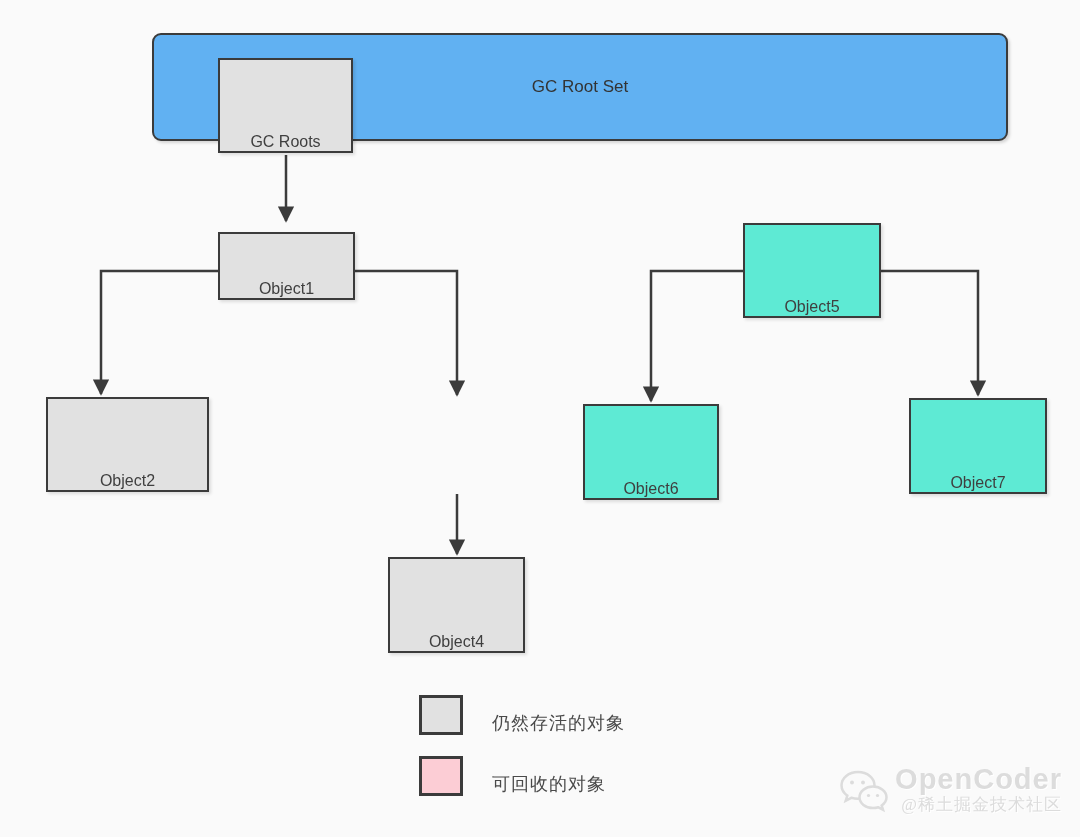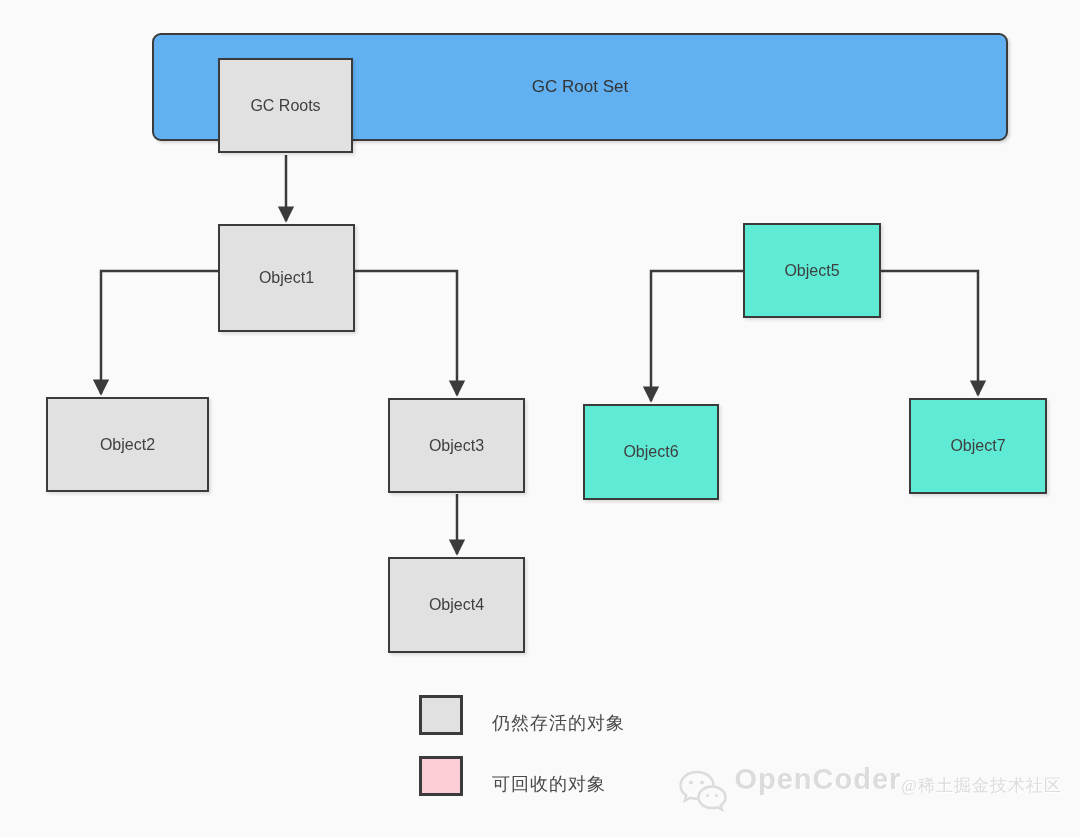--- a/index.html
+++ b/index.html
@@ -3,21 +3,21 @@
 <meta charset="utf-8">
 <style>
   html,body{margin:0;padding:0;}
   body{font-family:"Liberation Sans","DejaVu Sans",sans-serif;}
   .canvas{
     position:relative;width:1080px;height:837px;
     background:#fafafa;overflow:hidden;
   }
   .edges{position:absolute;left:0;top:0;width:1080px;height:837px;pointer-events:none;}
   .node{
-    position:absolute;display:flex;align-items:center;justify-content:center;
+    position:absolute;display:flex;align-items:flex-end;justify-content:center;
     border:2.5px solid #3b3b3b;color:#3f3f3f;font-size:16px;
     box-shadow:2px 2px 3px rgba(0,0,0,0.12);
     box-sizing:border-box;
   }
   .node.gray{background:#e1e1e1;}
   .node.pink{background:#5eead4;}
   .rootset{
     position:absolute;left:152px;top:33px;width:856px;height:108px;
     background:#61b1f2;border:2.5px solid #3b3b3b;border-radius:9px;
     box-shadow:2px 2px 3px rgba(0,0,0,0.15);box-sizing:border-box;
@@ -34,21 +34,21 @@
     width:44px;height:40px;border:3px solid #3b3b3b;box-sizing:border-box;
     margin-right:29px;flex:none;
   }
   .legend-label{font-size:18px;color:#4a4a4a;letter-spacing:1px;}
   .watermark{
     position:absolute;right:18px;bottom:20px;
     display:flex;align-items:flex-start;
     color:#dcdcdc;text-shadow:1px 1px 0 #ffffff;
   }
   .wm-icon{flex:none;margin-top:4px;margin-right:6px;opacity:0.9;}
-  .wm-text{display:flex;flex-direction:row;align-items:flex-end;line-height:1;}
+  .wm-text{display:flex;flex-direction:column;align-items:flex-end;line-height:1;}
   .wm-brand{font-size:29px;font-weight:bold;letter-spacing:1px;}
   .wm-handle{font-size:17px;margin-top:2px;letter-spacing:1px;font-family:Liberation Serif, serif;}
 </style>
 </head>
 <body>
 
 <div class="canvas">
 
   <div class="rootset">
     <div class="rootset-label">GC Root Set</div>
@@ -67,31 +67,28 @@
       <path d="M457 494 V554" marker-end="url(#arrow)"></path>
       <path d="M743 271 H651 V401" marker-end="url(#arrow)"></path>
       <path d="M881 271 H978 V395" marker-end="url(#arrow)"></path>
     </g>
   </svg>
 
   <div class="node gray gcroots">
     <span>GC Roots</span>
   </div>
 
-  <div class="node gray" style="left:218px;top:224px;width:137px;height:108px">
+  <div class="node gray" style="left:218px;top:232px;width:137px;height:68px">
     <span>Object1</span>
   </div>
 
   <div class="node gray" style="left:46px;top:397px;width:163px;height:95px">
     <span>Object2</span>
   </div>
 
-  <div class="node gray" style="left:388px;top:398px;width:137px;height:95px">
-    <span>Object3</span>
-  </div>
 
   <div class="node gray" style="left:388px;top:557px;width:137px;height:96px">
     <span>Object4</span>
   </div>
 
   <div class="node pink" style="left:743px;top:223px;width:138px;height:95px">
     <span>Object5</span>
   </div>
 
   <div class="node pink" style="left:583px;top:404px;width:136px;height:96px">

